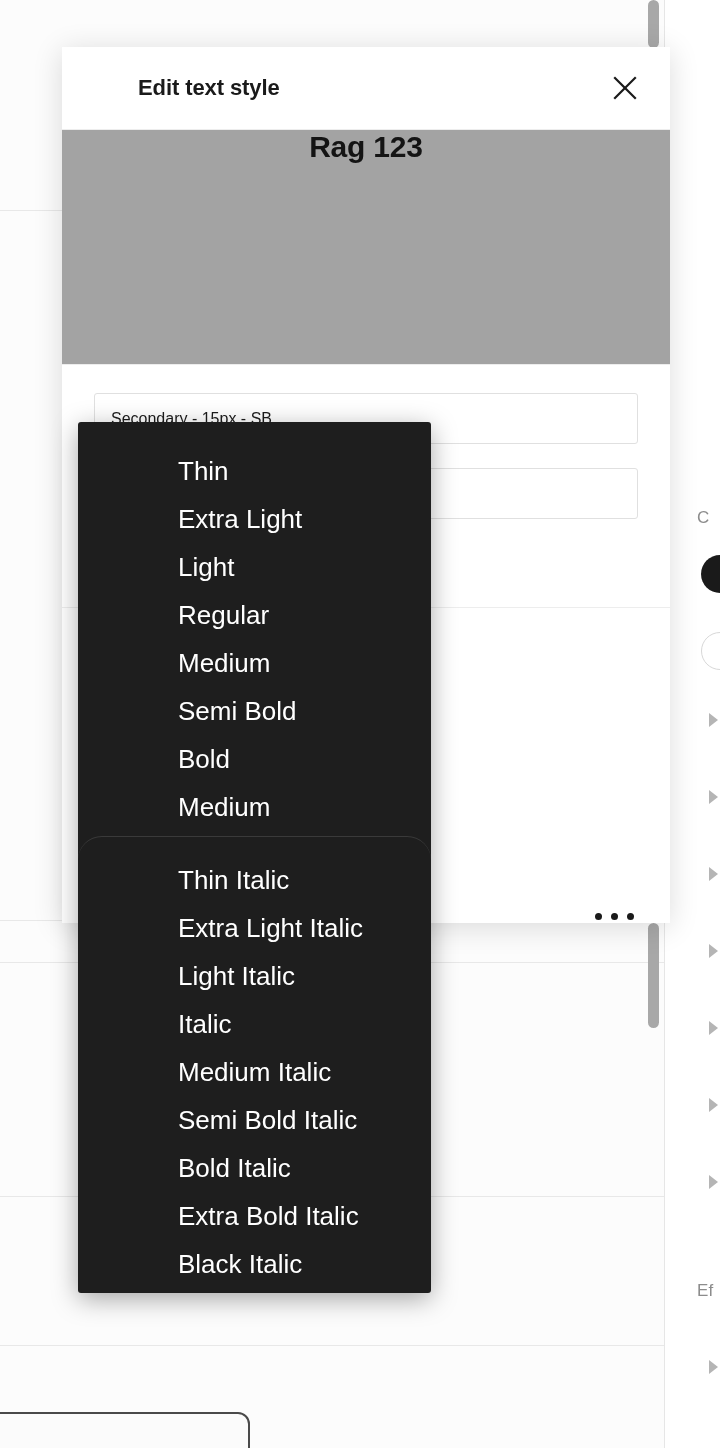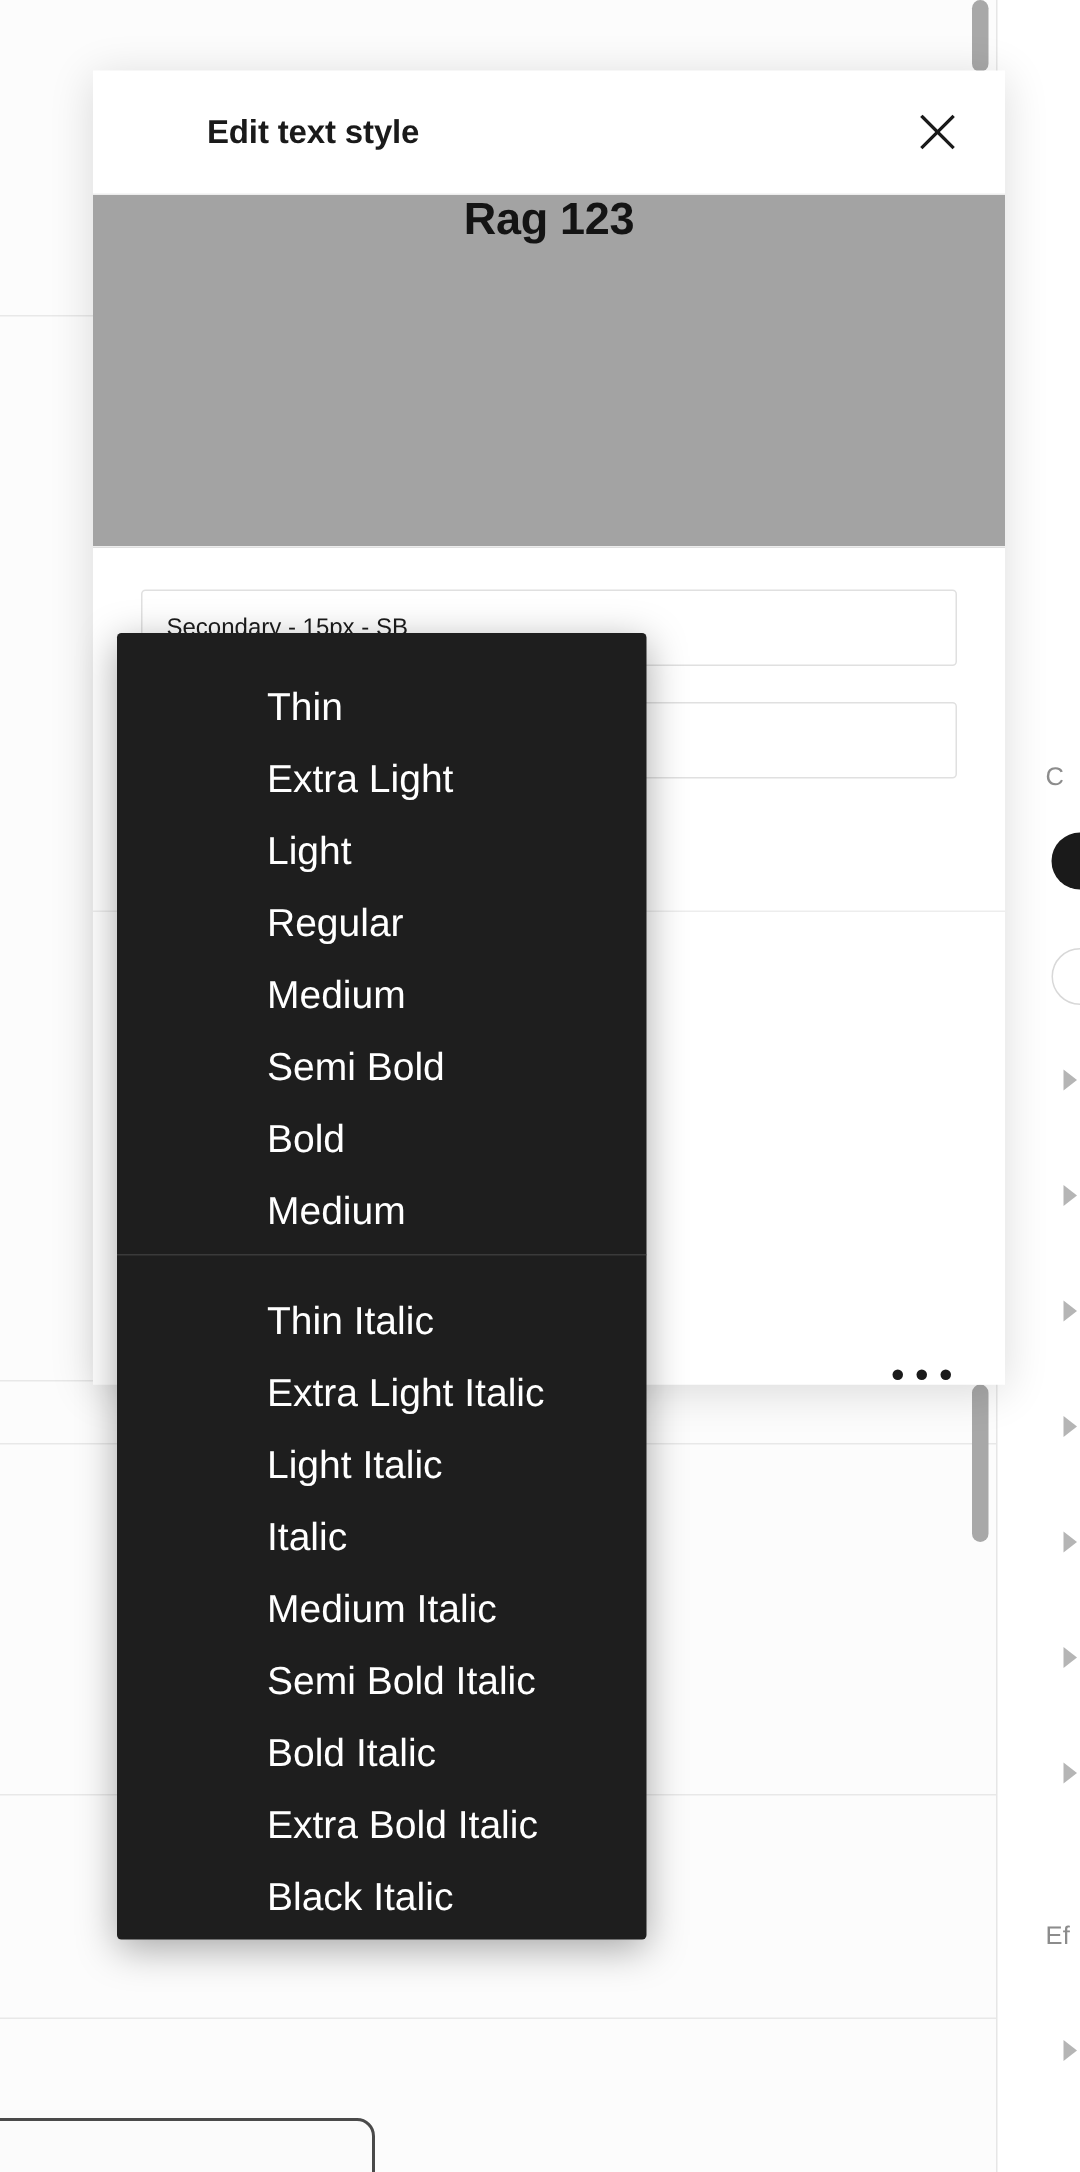--- a/index.html
+++ b/index.html
@@ -203,21 +203,21 @@
     left: 78px;
     top: 422px;
     width: 353px;
     background: #1e1e1e;
     border-radius: 3px;
     box-shadow: 0 6px 26px rgba(0,0,0,.34);
     padding: 6px 0 0 0;
     overflow: hidden;
   }
   .menu-group { padding: 11px 0 13px 0; }
-  .menu-group + .menu-group { border-top: 1px solid #3a3a3a; }
+  .menu-group + .menu-group { border-top: 1px solid #3a3a3a; border-radius: 24px; }
 
   .menu-item {
     position: relative;
     height: 48px;
     display: flex;
     align-items: flex-end;
     padding-left: 100px;
     color: #ffffff;
     font-size: 26px;
     cursor: pointer;

